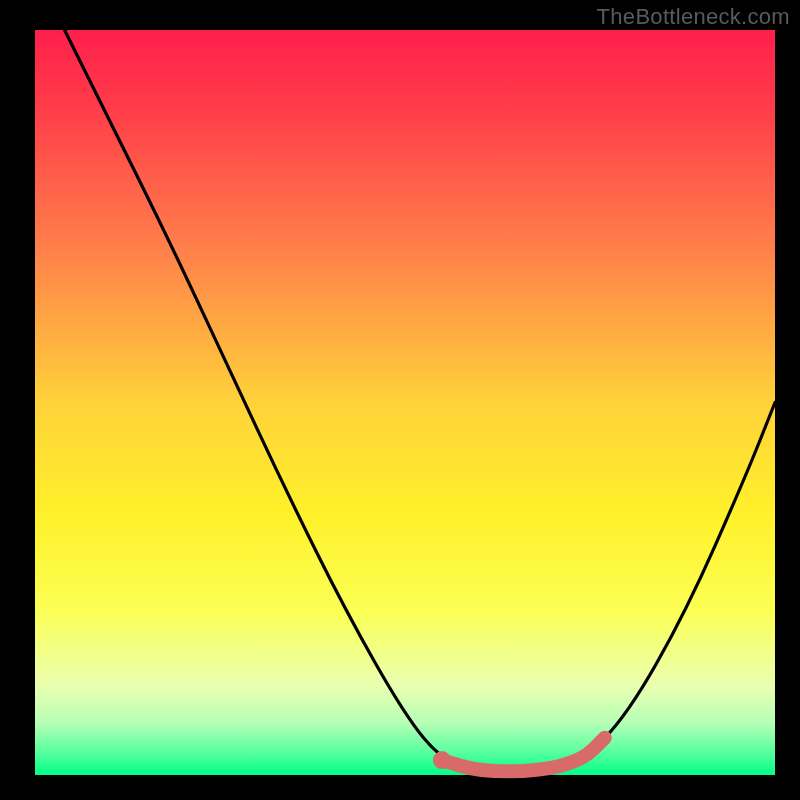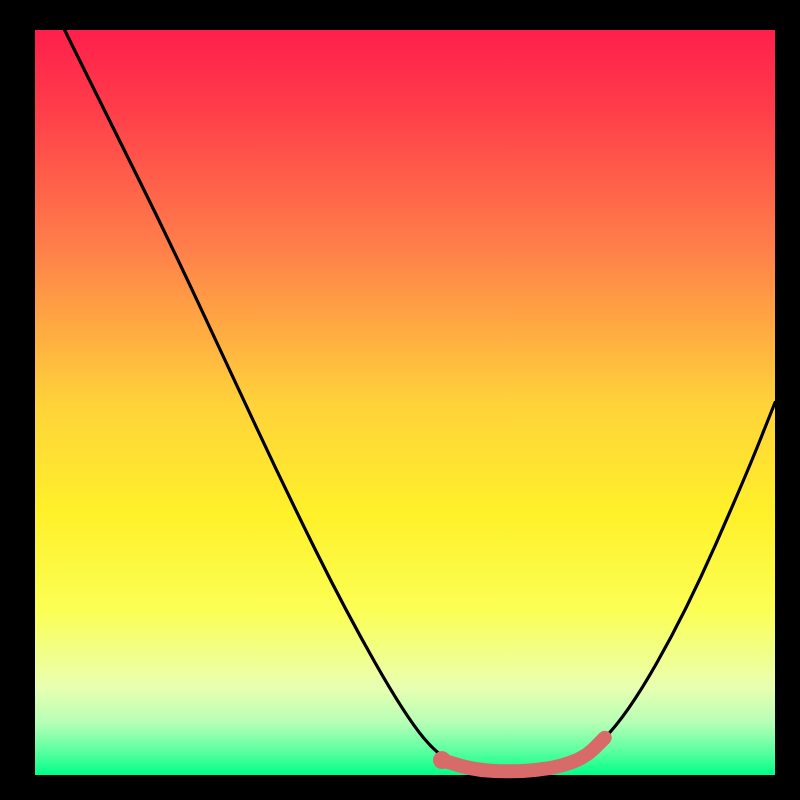--- a/index.html
+++ b/index.html
@@ -31,20 +31,21 @@
     position: absolute;
     top: 0;
     left: 0;
   }
 </style>
 </head>
 <body>
 
 <div class="stage">
 
+  <div class="watermark">TheBottleneck.com</div>
 
   <svg id="chart-svg" width="800" height="800" viewBox="0 0 800 800">
     <defs>
       <linearGradient id="bg-grad" x1="0" y1="0" x2="0" y2="1">
           <stop offset="0%" stop-color="#ff1f4b"></stop>
           <stop offset="10%" stop-color="#ff3b4a"></stop>
           <stop offset="30%" stop-color="#ff824a"></stop>
           <stop offset="50%" stop-color="#ffd23a"></stop>
           <stop offset="65%" stop-color="#fff12a"></stop>
           <stop offset="78%" stop-color="#fbff55"></stop>

